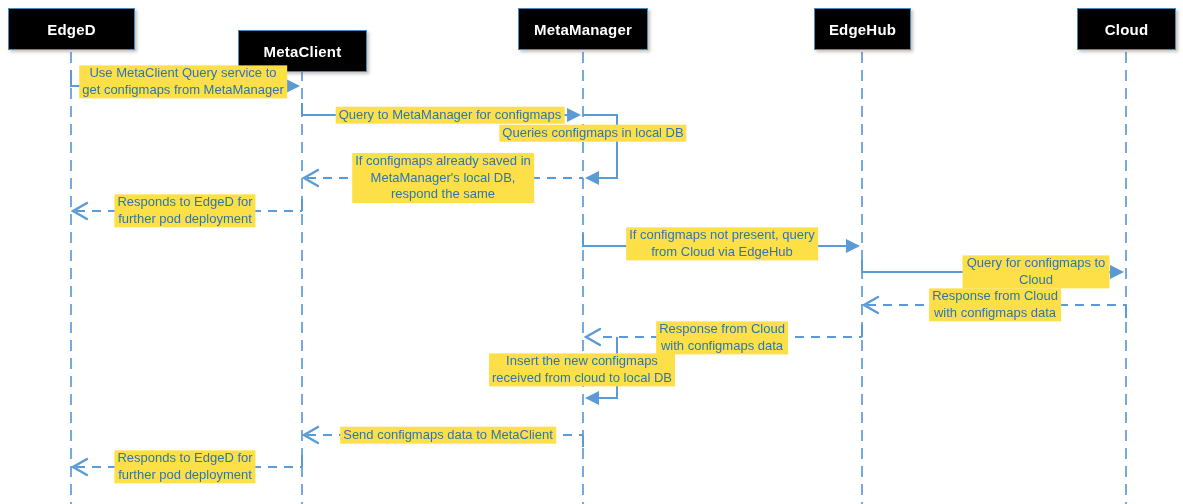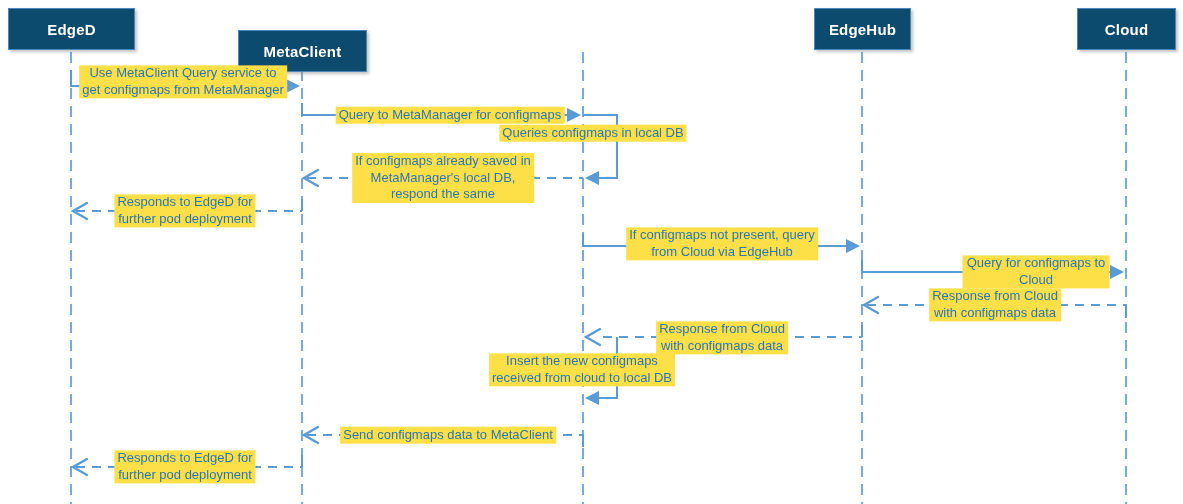--- a/index.html
+++ b/index.html
@@ -17,21 +17,21 @@
   }
   .lines-layer {
     position: absolute;
     left: 0; top: 0;
     width: 1183px; height: 504px;
   }
   .actor {
     position: absolute;
     top: 8px;
     height: 42px;
-    background: #0c4a6e;
+    background: #000000;
     border: 1px solid #4a87bc;
     box-shadow: 2px 2px 3px rgba(120,120,120,0.45);
     color: #ffffff;
     font-size: 15px;
     font-weight: bold;
     display: flex;
     align-items: center;
     justify-content: center;
     box-sizing: border-box;
     letter-spacing: 0.2px;
@@ -151,20 +151,21 @@
 
     <g>
       <path class="solid" d="M302 455 V467"></path>
       <line class="dashed" x1="76" y1="467" x2="302" y2="467"></line>
       <path class="arrow-open" d="M87 459 L73 467 L87 475"></path>
     </g>
   </svg>
 
   <div class="actor" style="left:8px;   width:127px;">EdgeD</div>
   <div class="actor" style="left:238px; width:129px;margin-top:22px;">MetaClient</div>
+  <div class="actor" style="left:518px; width:130px;">MetaManager</div>
   <div class="actor" style="left:814px; width:97px;">EdgeHub</div>
   <div class="actor" style="left:1077px;width:99px;">Cloud</div>
 
   <div class="msg-label" style="left:183px; top:82px;">Use MetaClient Query service to
 get configmaps from MetaManager</div>
   <div class="msg-label" style="left:450px; top:115px;">Query to MetaManager for configmaps</div>
   <div class="msg-label" style="left:593px; top:133px;">Queries configmaps in local DB</div>
   <div class="msg-label" style="left:443px; top:178px;">If configmaps already saved in
 MetaManager's local DB,
 respond the same</div>

